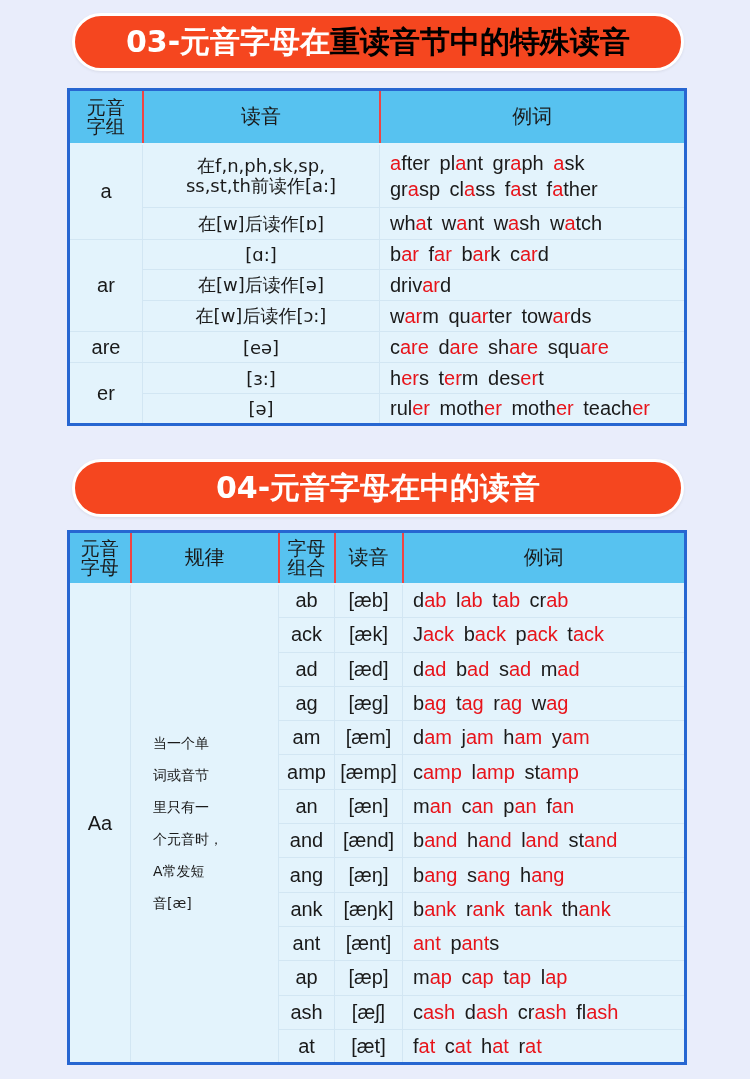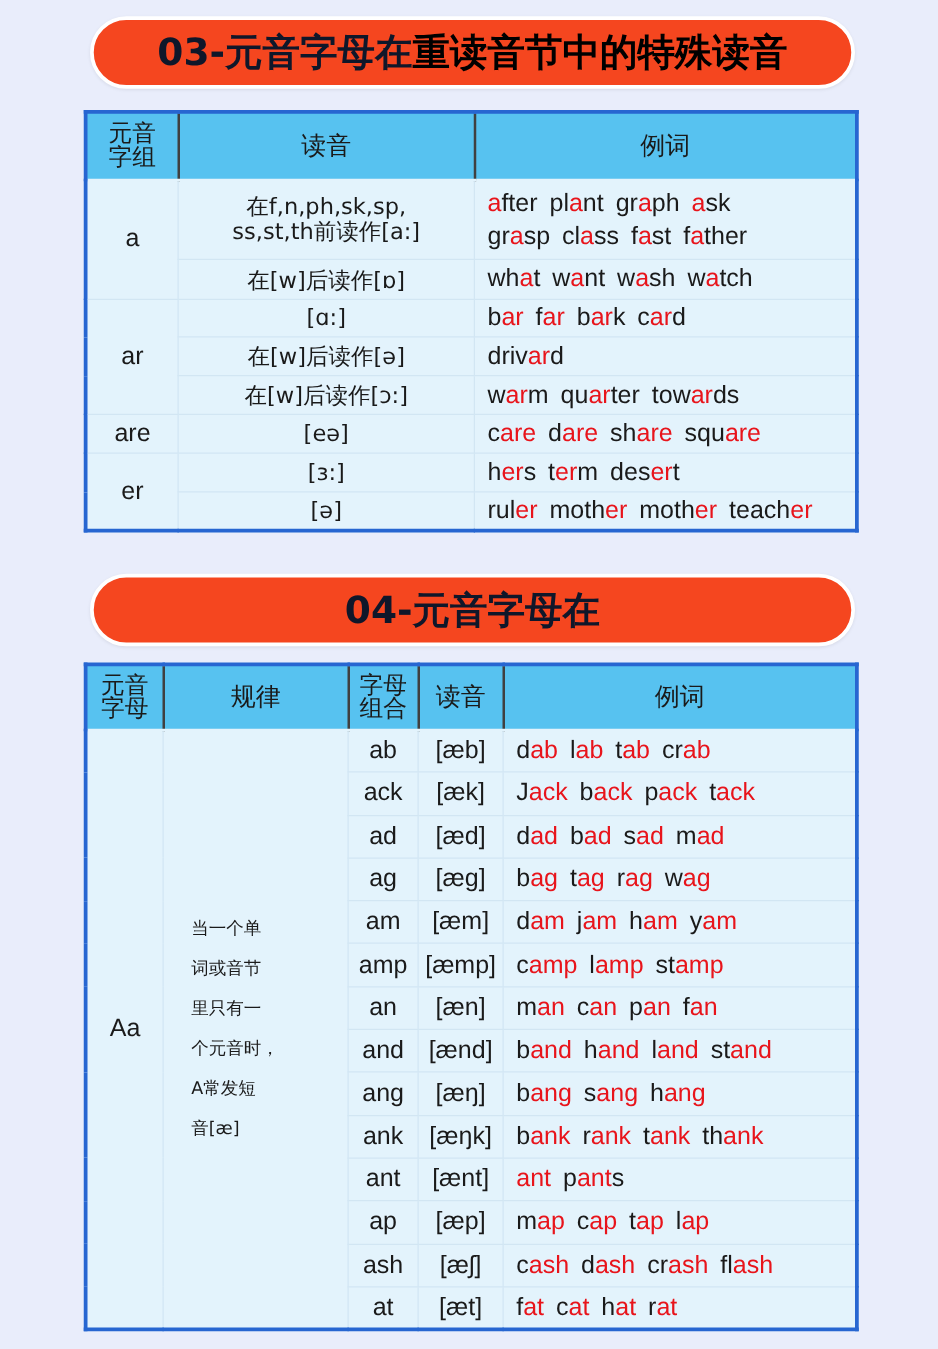--- a/index.html
+++ b/index.html
@@ -13,39 +13,39 @@
   .banner {
     position: absolute; left: 72px; width: 606px; height: 52px;
     background: #f5461f;
     border: 3px solid #ffffff;
     border-radius: 30px;
     box-shadow: 0 1px 3px rgba(0,0,0,0.08);
     display: flex; align-items: center; justify-content: center;
     font-family: "DejaVu Sans", sans-serif;
     font-size: 30px; font-weight: bold; letter-spacing: 0px;
   }
-  .banner .w { color: #0f172a; }
+  .banner .w { color: #ffffff; }
   .banner .y { color: #000000; }
   #banner1 { top: 13px; }
   #banner2 { top: 459px; }
 
   table.t {
     position: absolute; left: 67px;
     border-collapse: collapse;
     border: 3px solid #2766d1;
     background: #e3f3fc;
     table-layout: fixed;
   }
   #table1 { top: 88px; width: 620px; }
   #table2 { top: 530px; width: 620px; }
   .t th {
     background: #57c2f0;
     font-weight: normal;
     color: #1a1a1a;
-    border-right: 2px solid #404040;
+    border-right: 2px solid #ef4444;
     border-bottom: 2px solid #e3f3fc;
     font-family: "DejaVu Sans", sans-serif;
     font-size: 20px;
     padding: 0;
   }
   .t th:last-child { border-right: none; }
   .t th.small { font-size: 19px; line-height: 19px; }
   .t td {
     font-size: 20px;
     padding: 0;
@@ -118,20 +118,21 @@
       </tr>
       <tr style="height: 31px;">
         <td class="cn">[ə]</td>
         <td class="ex"><span><span>rul</span><span class="hl">er</span><span></span></span> <span><span>moth</span><span class="hl">er</span><span></span></span> <span><span>moth</span><span class="hl">er</span><span></span></span> <span><span>teach</span><span class="hl">er</span><span></span></span></td>
       </tr>
     </tbody>
 </table>
 
 <div class="banner" id="banner2">
   <span class="w">04-元音字母在</span>
+    <span class="w">中的读音</span>
 </div>
 
 <table class="t" id="table2">
   <colgroup>
       <col style="width:62px">
       <col style="width:148px">
       <col style="width:56px">
       <col style="width:68px">
       <col>
     </colgroup>

